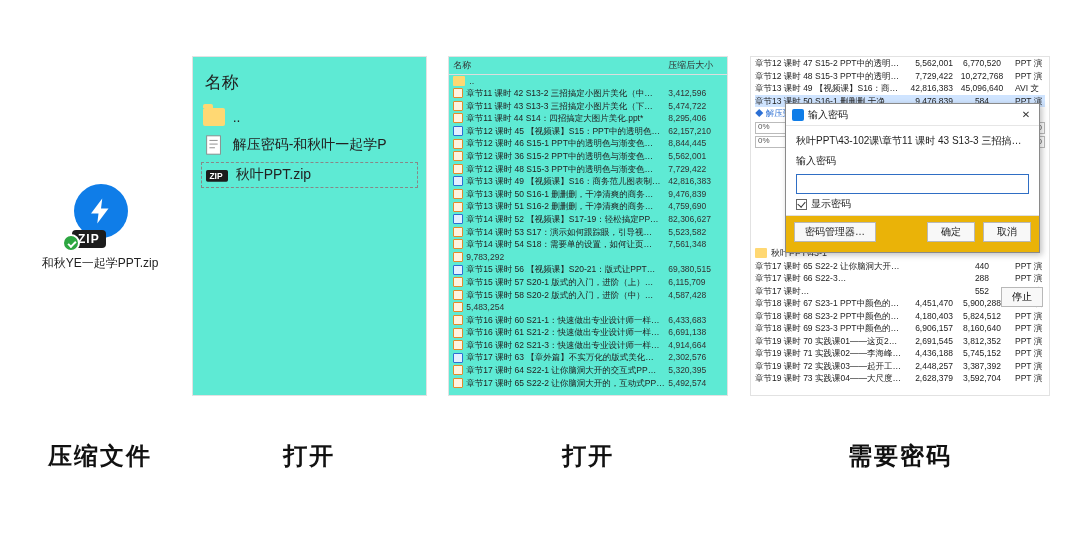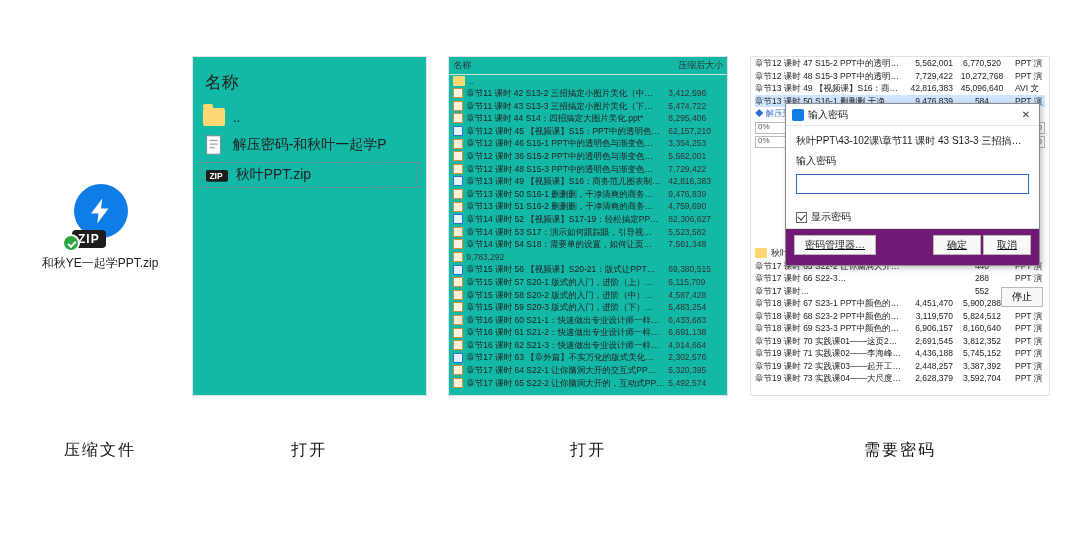--- a/index.html
+++ b/index.html
@@ -1,47 +1,47 @@
 <!DOCTYPE html>
 <html><head>
 <meta charset="utf-8">
 <style>
   *{box-sizing:border-box;margin:0;padding:0;font-family:"Microsoft YaHei","PingFang SC",sans-serif;}
   body{background:#fff;width:1080px;height:536px;overflow:hidden;}
   .row{display:flex;justify-content:space-between;gap:18px;padding:56px 30px 0 30px;}
   .panel-wrap{display:flex;flex-direction:column;align-items:center;}
-  .caption{font-size:16px;color:#111;margin-top:44px;letter-spacing:2px;}
+  .caption{font-size:24px;color:#111;margin-top:44px;letter-spacing:2px;font-weight:bold;}
   
   .p1{width:140px;height:340px;display:flex;align-items:center;justify-content:center;}
   .desk-icon{display:flex;flex-direction:column;align-items:center;gap:6px;width:120px;}
   .zip-icon{position:relative;width:68px;height:68px;}
   .zip-circle{position:absolute;top:2px;left:8px;width:54px;height:54px;border-radius:50%;background:#0f7de8;display:flex;align-items:center;justify-content:center;}
   .zip-circle svg{width:30px;height:30px;}
   .zip-badge{position:absolute;bottom:2px;left:6px;background:#1c1c1c;color:#fff;font-weight:800;font-size:12px;padding:2px 6px;border-radius:4px;letter-spacing:1px;font-family:Arial,sans-serif;}
   .ok-dot{position:absolute;bottom:-2px;left:-4px;width:18px;height:18px;background:#2da641;border-radius:50%;border:2px solid #fff;}
   .ok-dot:before{content:"";position:absolute;left:4px;top:5px;width:6px;height:3px;border-left:2px solid #fff;border-bottom:2px solid #fff;transform:rotate(-45deg);}
   .desk-label{font-size:12px;text-align:center;line-height:1.25;color:#222;}
   
-  .panel{background:#14b8a6;border:1px solid #e2e2e2;}
+  .panel{background:#5eead4;border:1px solid #e2e2e2;}
   
   .p2{width:235px;height:340px;}
   .p2in{width:100%;height:100%;padding:14px 8px 0 8px;}
   .p2 .hdr{font-size:17px;color:#222;margin:0 0 10px 4px;}
   .p2 .item{display:flex;align-items:center;gap:8px;font-size:14px;color:#222;padding:4px 2px;white-space:nowrap;overflow:hidden;}
   .p2 .folder-ico{width:22px;height:18px;background:#ffd873;border-radius:2px;position:relative;}
   .p2 .folder-ico:before{content:"";position:absolute;top:-4px;left:0;width:10px;height:4px;background:#ffd873;border-radius:2px 2px 0 0;}
   .p2 .txt-ico{width:22px;height:22px;}
   .p2 .zip-ico{width:22px;height:18px;}
   .p2 .sel{border:1px dashed #888;padding:3px 4px;margin-top:2px;}
   
   .p3{width:280px;height:340px;}
   .p3in{width:100%;height:100%;display:flex;flex-direction:column;}
   .p3 .chdr{display:flex;font-size:9px;color:#333;border-bottom:1px solid #ddd;padding:2px 4px 2px 4px;}
   .p3 .chdr .cn{flex:1;}
-  .p3 .chdr .cs{width:55px;text-align:right;}
+  .p3 .chdr .cs{width:55px;}
   .p3 .toprow{display:flex;align-items:center;gap:4px;font-size:9px;color:#333;padding:1px 4px;}
   .p3 .toprow .mini-fold{width:12px;height:10px;background:#ffd873;border-radius:1px;}
   .p3 .list{flex:1;overflow:hidden;}
   .p3 .r{display:flex;align-items:center;font-size:8.5px;color:#222;padding:0 4px;line-height:12.6px;white-space:nowrap;}
   .p3 .r .ic{width:10px;height:10px;margin-right:3px;flex:0 0 10px;border:1px solid #e28b2b;background:#fff3e0;border-radius:1px;}
   .p3 .r .ic.b{border-color:#2b6fd4;background:#e4efff;}
   .p3 .r .nm{flex:1;overflow:hidden;text-overflow:ellipsis;}
   .p3 .r .sz{width:55px;text-align:left;color:#333;}
   
   .p4{width:300px;height:340px;position:relative;background:#fff;overflow:hidden;}
@@ -59,24 +59,24 @@
   .p4 .frow .mini-fold{width:12px;height:10px;background:#ffd873;border-radius:1px;}
   
   .dlg{position:absolute;top:46px;left:34px;width:255px;background:#fff;border:1px solid #8a8a8a;box-shadow:2px 2px 6px rgba(0,0,0,0.25);}
   .dlg .tbar{display:flex;align-items:center;height:22px;padding:0 6px;background:#fff;border-bottom:1px solid #e6e6e6;font-size:10px;}
   .dlg .tbar .tic{width:12px;height:12px;background:#0f7de8;border-radius:2px;margin-right:4px;}
   .dlg .tbar .tt{flex:1;color:#222;}
   .dlg .tbar .x{width:14px;text-align:center;color:#333;font-family:Arial;}
   .dlg .body{padding:8px 10px 4px 10px;font-size:10px;color:#222;}
   .dlg .body .line{margin-bottom:6px;white-space:nowrap;overflow:hidden;text-overflow:ellipsis;}
   .dlg .body input.pw{width:100%;height:20px;border:1px solid #2f6ec4;background:#fff;padding:0 4px;font-size:10px;}
-  .dlg .body .chk{display:flex;align-items:center;gap:4px;margin-top:16px;}
+  .dlg .body .chk{display:flex;align-items:center;gap:4px;margin-top:3px;}
   .dlg .body .chk .box{width:11px;height:11px;border:1px solid #666;background:#fff;position:relative;}
   .dlg .body .chk .box:after{content:"";position:absolute;left:2px;top:0px;width:4px;height:6px;border-right:1.5px solid #333;border-bottom:1.5px solid #333;transform:rotate(40deg);}
-  .dlg .btns{display:flex;justify-content:flex-end;gap:2px;padding:6px 8px 10px 8px;background:#701a75;border-top:1px solid #e0e0e0;text-decoration:underline;}
+  .dlg .btns{display:flex;justify-content:flex-end;gap:8px;padding:6px 8px 10px 8px;background:#eab308;border-top:1px solid #e0e0e0;}
   .dlg .btn{font-size:10px;color:#222;background:#f8f8f8;border:1px solid #b8b8b8;padding:2px 10px;min-width:48px;text-align:center;}
   .dlg .btns .mgr{margin-right:auto;}
   .p4 .stop{position:absolute;right:6px;top:230px;font-size:10px;background:#f8f8f8;border:1px solid #b8b8b8;padding:2px 10px;}
 </style>
 </head>
 <body>
 
 <div class="row">
 
   <div class="panel-wrap">
@@ -154,21 +154,21 @@
               <div class="sz">8,295,406</div>
             </div>
             <div class="r">
               <div class="ic b"></div>
               <div class="nm">章节12 课时 45 【视频课】S15：PPT中的透明色…</div>
               <div class="sz">62,157,210</div>
             </div>
             <div class="r">
               <div class="ic"></div>
               <div class="nm">章节12 课时 46 S15-1 PPT中的透明色与渐变色…</div>
-              <div class="sz">3,354,253</div>
+              <div class="sz">8,844,445</div>
             </div>
             <div class="r">
               <div class="ic"></div>
               <div class="nm">章节12 课时 36 S15-2 PPT中的透明色与渐变色…</div>
               <div class="sz">5,562,001</div>
             </div>
             <div class="r">
               <div class="ic"></div>
               <div class="nm">章节12 课时 48 S15-3 PPT中的透明色与渐变色…</div>
               <div class="sz">7,729,422</div>
@@ -217,21 +217,20 @@
               <div class="nm">章节15 课时 57 S20-1 版式的入门，进阶（上）…</div>
               <div class="sz">6,115,709</div>
             </div>
             <div class="r">
               <div class="ic"></div>
               <div class="nm">章节15 课时 58 S20-2 版式的入门，进阶（中）…</div>
               <div class="sz">4,587,428</div>
             </div>
             <div class="r">
               <div class="ic"></div>
-              <div class="nm">章节15 课时 59 S20-3 版式的入门，进阶（下）…</div>
               <div class="sz">5,483,254</div>
             </div>
             <div class="r">
               <div class="ic"></div>
               <div class="nm">章节16 课时 60 S21-1：快速做出专业设计师一样…</div>
               <div class="sz">6,433,683</div>
             </div>
             <div class="r">
               <div class="ic"></div>
               <div class="nm">章节16 课时 61 S21-2：快速做出专业设计师一样…</div>
@@ -325,21 +324,21 @@
             <div class="c3">PPT 演</div>
           </div>
           <div class="r">
             <div class="nm">章节18 课时 67 S23-1 PPT中颜色的使用（上）.p…</div>
             <div class="c1">4,451,470</div>
             <div class="c2">5,900,288</div>
             <div class="c3">PPT 演</div>
           </div>
           <div class="r">
             <div class="nm">章节18 课时 68 S23-2 PPT中颜色的使用（中）.p…</div>
-            <div class="c1">3,119,570</div>
+            <div class="c1">4,180,403</div>
             <div class="c2">5,824,512</div>
             <div class="c3">PPT 演</div>
           </div>
           <div class="r">
             <div class="nm">章节18 课时 69 S23-3 PPT中颜色的使用（下）.p…</div>
             <div class="c1">6,906,157</div>
             <div class="c2">8,160,640</div>
             <div class="c3">PPT 演</div>
           </div>
           <div class="r">

